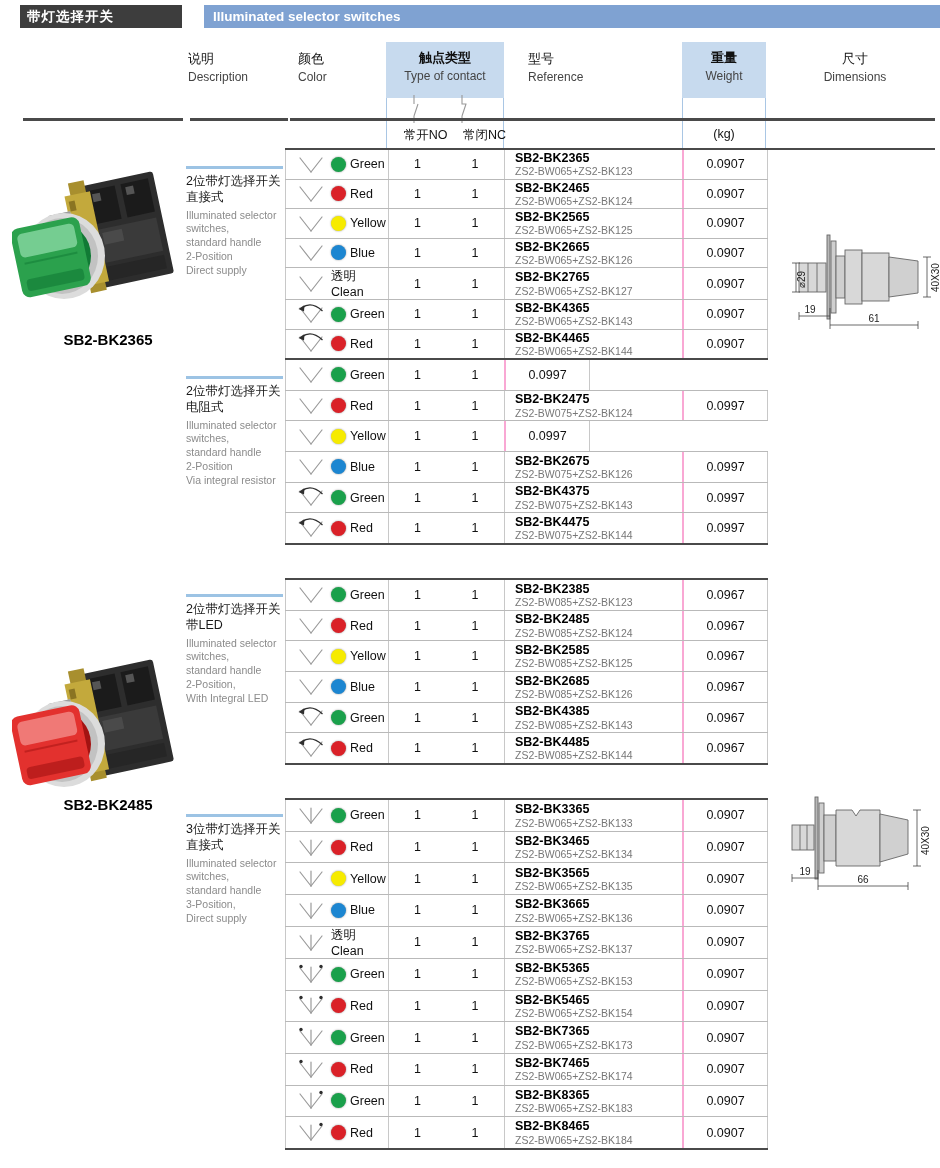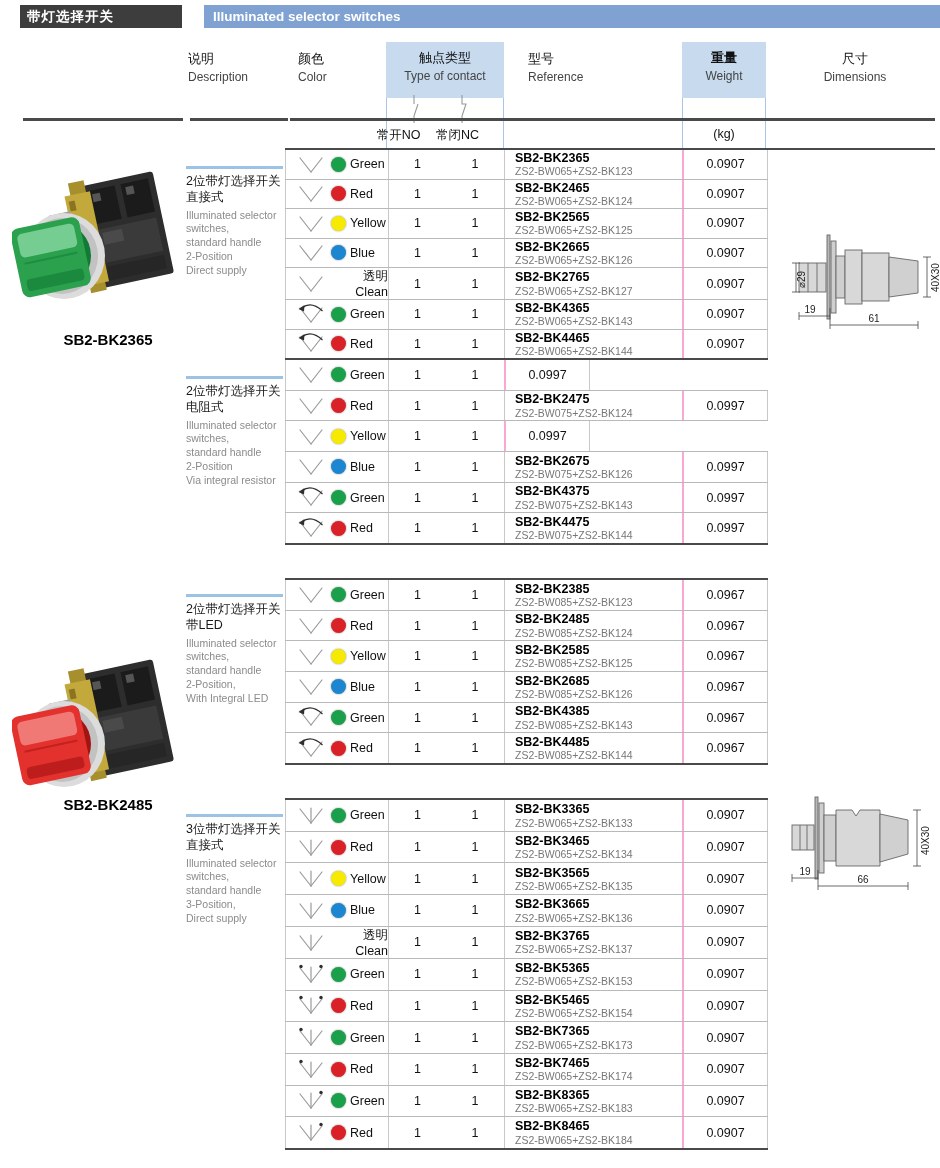--- a/index.html
+++ b/index.html
@@ -13,31 +13,31 @@
           font-weight:bold;font-size:13.5px;line-height:23px;padding-left:9px;box-sizing:border-box;}
   .colhead{top:50px;}
   .ch-zh{font-size:13px;color:#111;}
   .ch-en{font-size:12px;color:#444;margin-top:2px;}
   .bluebox{top:42px;height:56px;background:#c7daee;text-align:center;box-sizing:border-box;padding-top:7px;}
   .guide{top:98px;height:50px;box-sizing:border-box;border-left:1px solid #a9c6e4;border-right:1px solid #a9c6e4;}
   .rule{top:118px;height:3px;background:#4a4a4a;}
   .subline{left:285px;top:148px;width:650px;height:2px;background:#4a4a4a;}
   .subhead{top:127px;font-size:12.5px;color:#111;}
   .kg{left:682px;width:84px;text-align:center;}
-  .nonc{left:369px;width:118px;display:flex;}
+  .nonc{left:396px;width:118px;display:flex;}
   .nonc span{flex:1;text-align:center;}
   
   .group{position:absolute;left:186px;width:582px;}
   .desc{position:absolute;left:0;top:0;width:97px;border-top:3px solid #9cc3e4;padding-top:4px;box-sizing:border-box;margin-top:16px;}
   .desc-zh{font-size:12.5px;color:#1a1a1a;line-height:1.3;white-space:pre-line;}
   .desc-en{font-size:10.5px;color:#8b8b8b;line-height:1.32;white-space:pre-line;margin-top:3px;}
   .rows{position:absolute;left:99px;top:0;bottom:0;width:483px;display:flex;flex-direction:column;
         border-bottom:2px solid #4a4a4a;box-sizing:border-box;}
   .rows.topline{border-top:2px solid #4a4a4a;}
-  .row{flex:1;display:flex;border-bottom:1px solid #b9b9b9;box-sizing:border-box;text-align:right;}
+  .row{flex:1;display:flex;border-bottom:1px solid #b9b9b9;box-sizing:border-box;}
   .row:last-child{border-bottom:none;}
   .c{display:flex;align-items:center;justify-content:center;font-size:12.5px;color:#111;box-sizing:border-box;}
   .icon-c{width:44px;border-left:1px solid #c8c8c8;justify-content:flex-end;padding-right:1px;}
   .color-c{width:59px;justify-content:flex-start;gap:4px;padding-left:2px;}
   .no-c{width:58px;border-left:1px solid #c8c8c8;}
   .nc-c{width:58px;}
   .ref-c{width:178px;border-left:1px solid #c8c8c8;flex-direction:column;align-items:flex-start;justify-content:center;padding-left:10px;}
   .ref{font-weight:bold;font-size:12.5px;color:#000;line-height:1.15;}
   .sub{font-size:10.5px;color:#777;line-height:1.15;}
   .wt-c{width:86px;border-left:2px solid #f9a8d4;border-right:1px solid #c8c8c8;}
@@ -57,21 +57,21 @@
 
   <div class="abs colhead" style="left:188px">
     <div class="ch-zh">说明</div>
     <div class="ch-en">Description</div>
   </div>
   <div class="abs colhead" style="left:298px">
     <div class="ch-zh">颜色</div>
     <div class="ch-en">Color</div>
   </div>
   <div class="abs bluebox" style="left:386px;width:118px">
-    <div class="ch-zh" style="font-weight:normal">触点类型</div>
+    <div class="ch-zh" style="font-weight:bold">触点类型</div>
     <div class="ch-en">Type of contact</div>
   </div>
   <div class="abs colhead" style="left:528px">
     <div class="ch-zh">型号</div>
     <div class="ch-en">Reference</div>
   </div>
   <div class="abs bluebox" style="left:682px;width:84px">
     <div class="ch-zh" style="font-weight:bold">重量</div>
     <div class="ch-en">Weight</div>
   </div>

